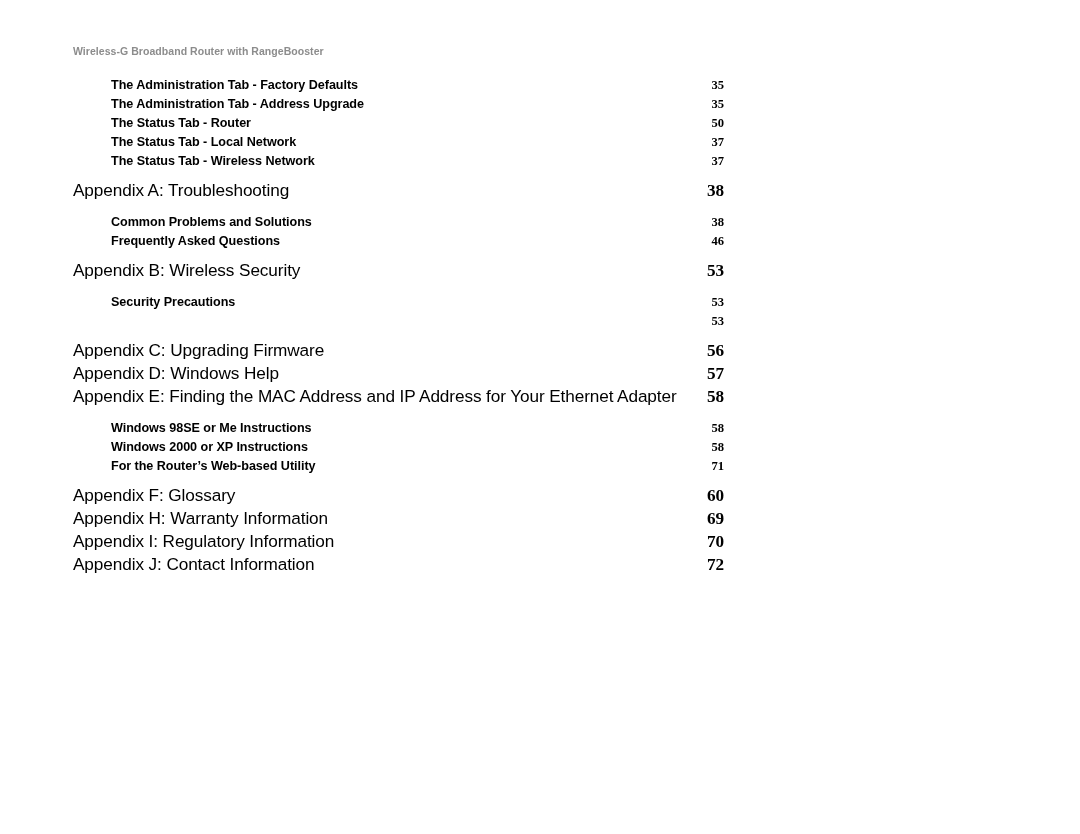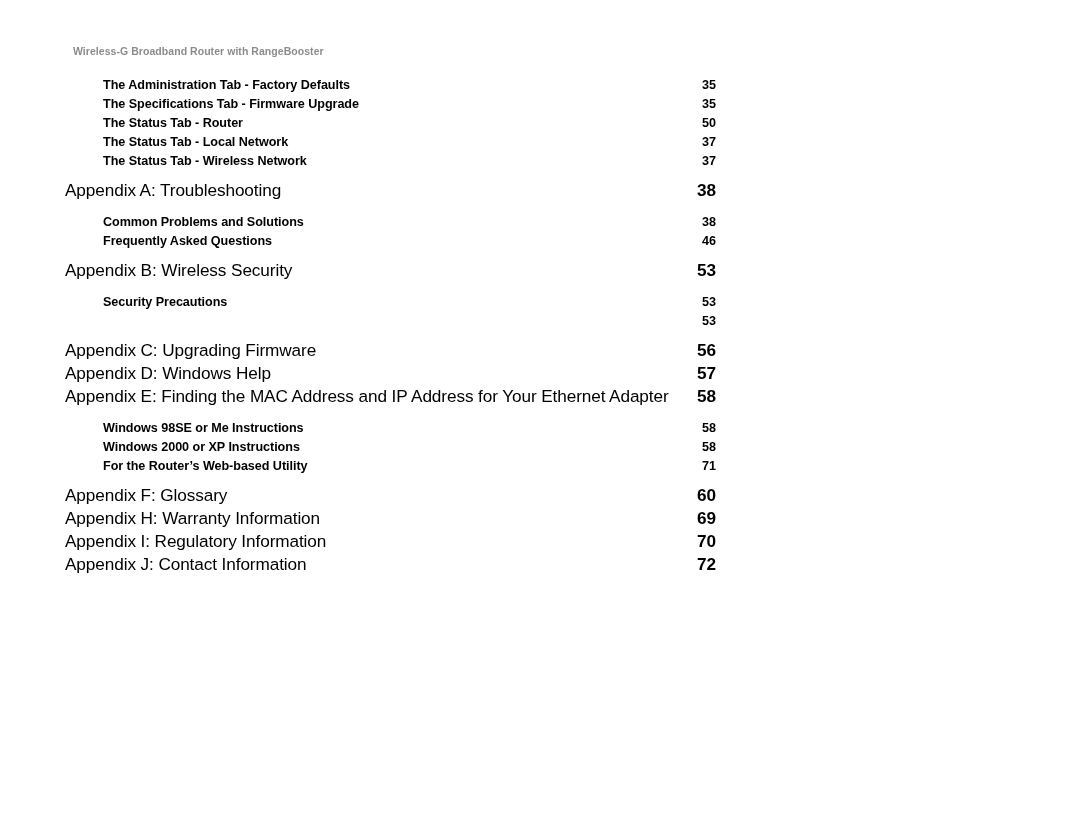--- a/index.html
+++ b/index.html
@@ -26,37 +26,38 @@
     left: 73px;
     top: 45px;
     font-size: 10.5px;
     font-weight: bold;
     color: #8c8c8c;
     letter-spacing: 0.05px;
     white-space: nowrap;
   }
   .toc {
     position: absolute;
-    left: 65px;
+    left: 73px;
     top: 76px;
     width: 651px;
   }
   .entry {
     position: relative;
     display: block;
     white-space: nowrap;
   }
   .entry .label {
     display: inline-block;
   }
   .entry .pageno {
     position: absolute;
     right: 0;
     top: 0;
     text-align: center;
+    font-family: Liberation Serif, serif;
   }
   
   .lvl2 {
     height: 19px;
     line-height: 19px;
     font-size: 12.6px;
     font-weight: bold;
     padding-left: 38px;
     letter-spacing: -0.05px;
   }
@@ -85,21 +86,21 @@
 </style>
 </head>
 <body>
 
 <div class="page">
 
   <div class="running-head">Wireless-G Broadband Router with RangeBooster</div>
 
   <div class="toc" id="toc-list">
       <div class="entry lvl2"><span class="label">The Administration Tab - Factory Defaults</span><span class="pageno">35</span></div>
-      <div class="entry lvl2"><span class="label">The Specifications Tab - Firmware Upgrade</span><span class="pageno">35</span></div>
+      <div class="entry lvl2"><span class="label">The Administration Tab - Address Upgrade</span><span class="pageno">35</span></div>
       <div class="entry lvl2"><span class="label">The Status Tab - Router</span><span class="pageno">50</span></div>
       <div class="entry lvl2"><span class="label">The Status Tab - Local Network</span><span class="pageno">37</span></div>
       <div class="entry lvl2"><span class="label">The Status Tab - Wireless Network</span><span class="pageno">37</span></div>
       <div class="entry lvl1 gap-before-lvl1"><span class="label">Appendix A: Troubleshooting</span><span class="pageno">38</span></div>
       <div class="entry lvl2 gap-after-lvl1"><span class="label">Common Problems and Solutions</span><span class="pageno">38</span></div>
       <div class="entry lvl2"><span class="label">Frequently Asked Questions</span><span class="pageno">46</span></div>
       <div class="entry lvl1 gap-before-lvl1"><span class="label">Appendix B: Wireless Security</span><span class="pageno">53</span></div>
       <div class="entry lvl2 gap-after-lvl1"><span class="label">Security Precautions</span><span class="pageno">53</span></div>
       <div class="entry lvl2"><span class="pageno">53</span></div>
       <div class="entry lvl1 gap-before-lvl1"><span class="label">Appendix C: Upgrading Firmware</span><span class="pageno">56</span></div>

